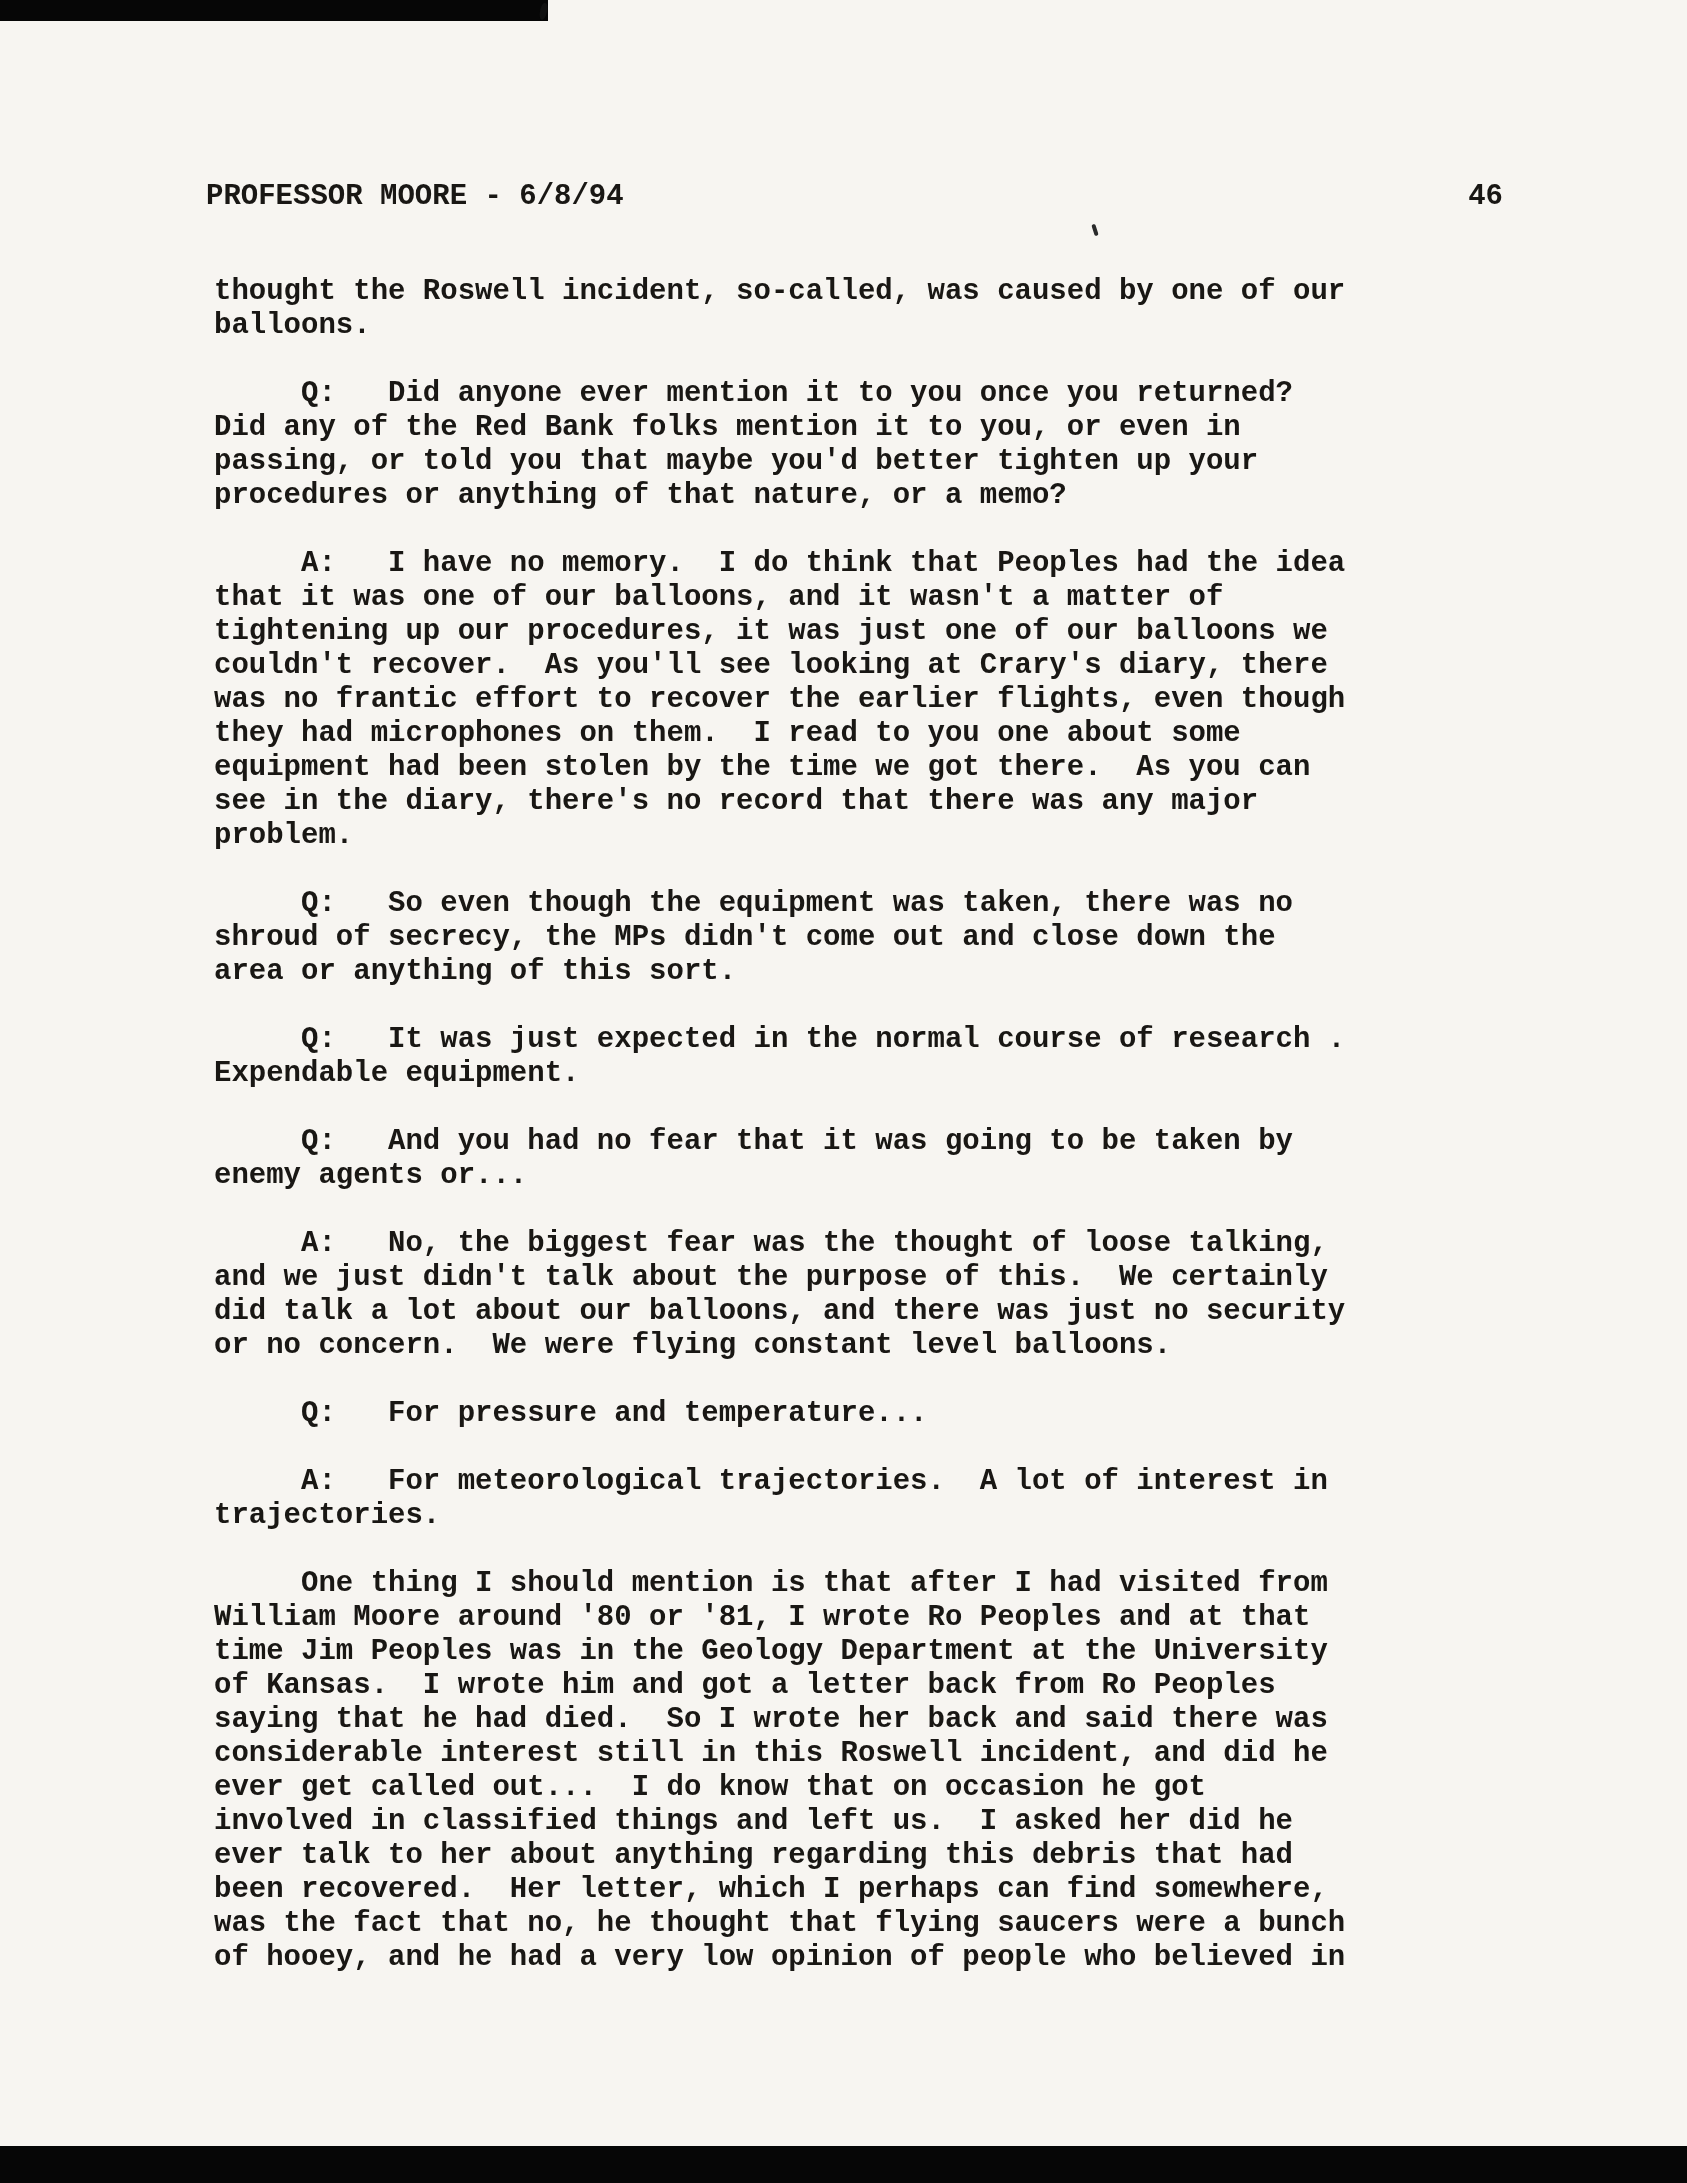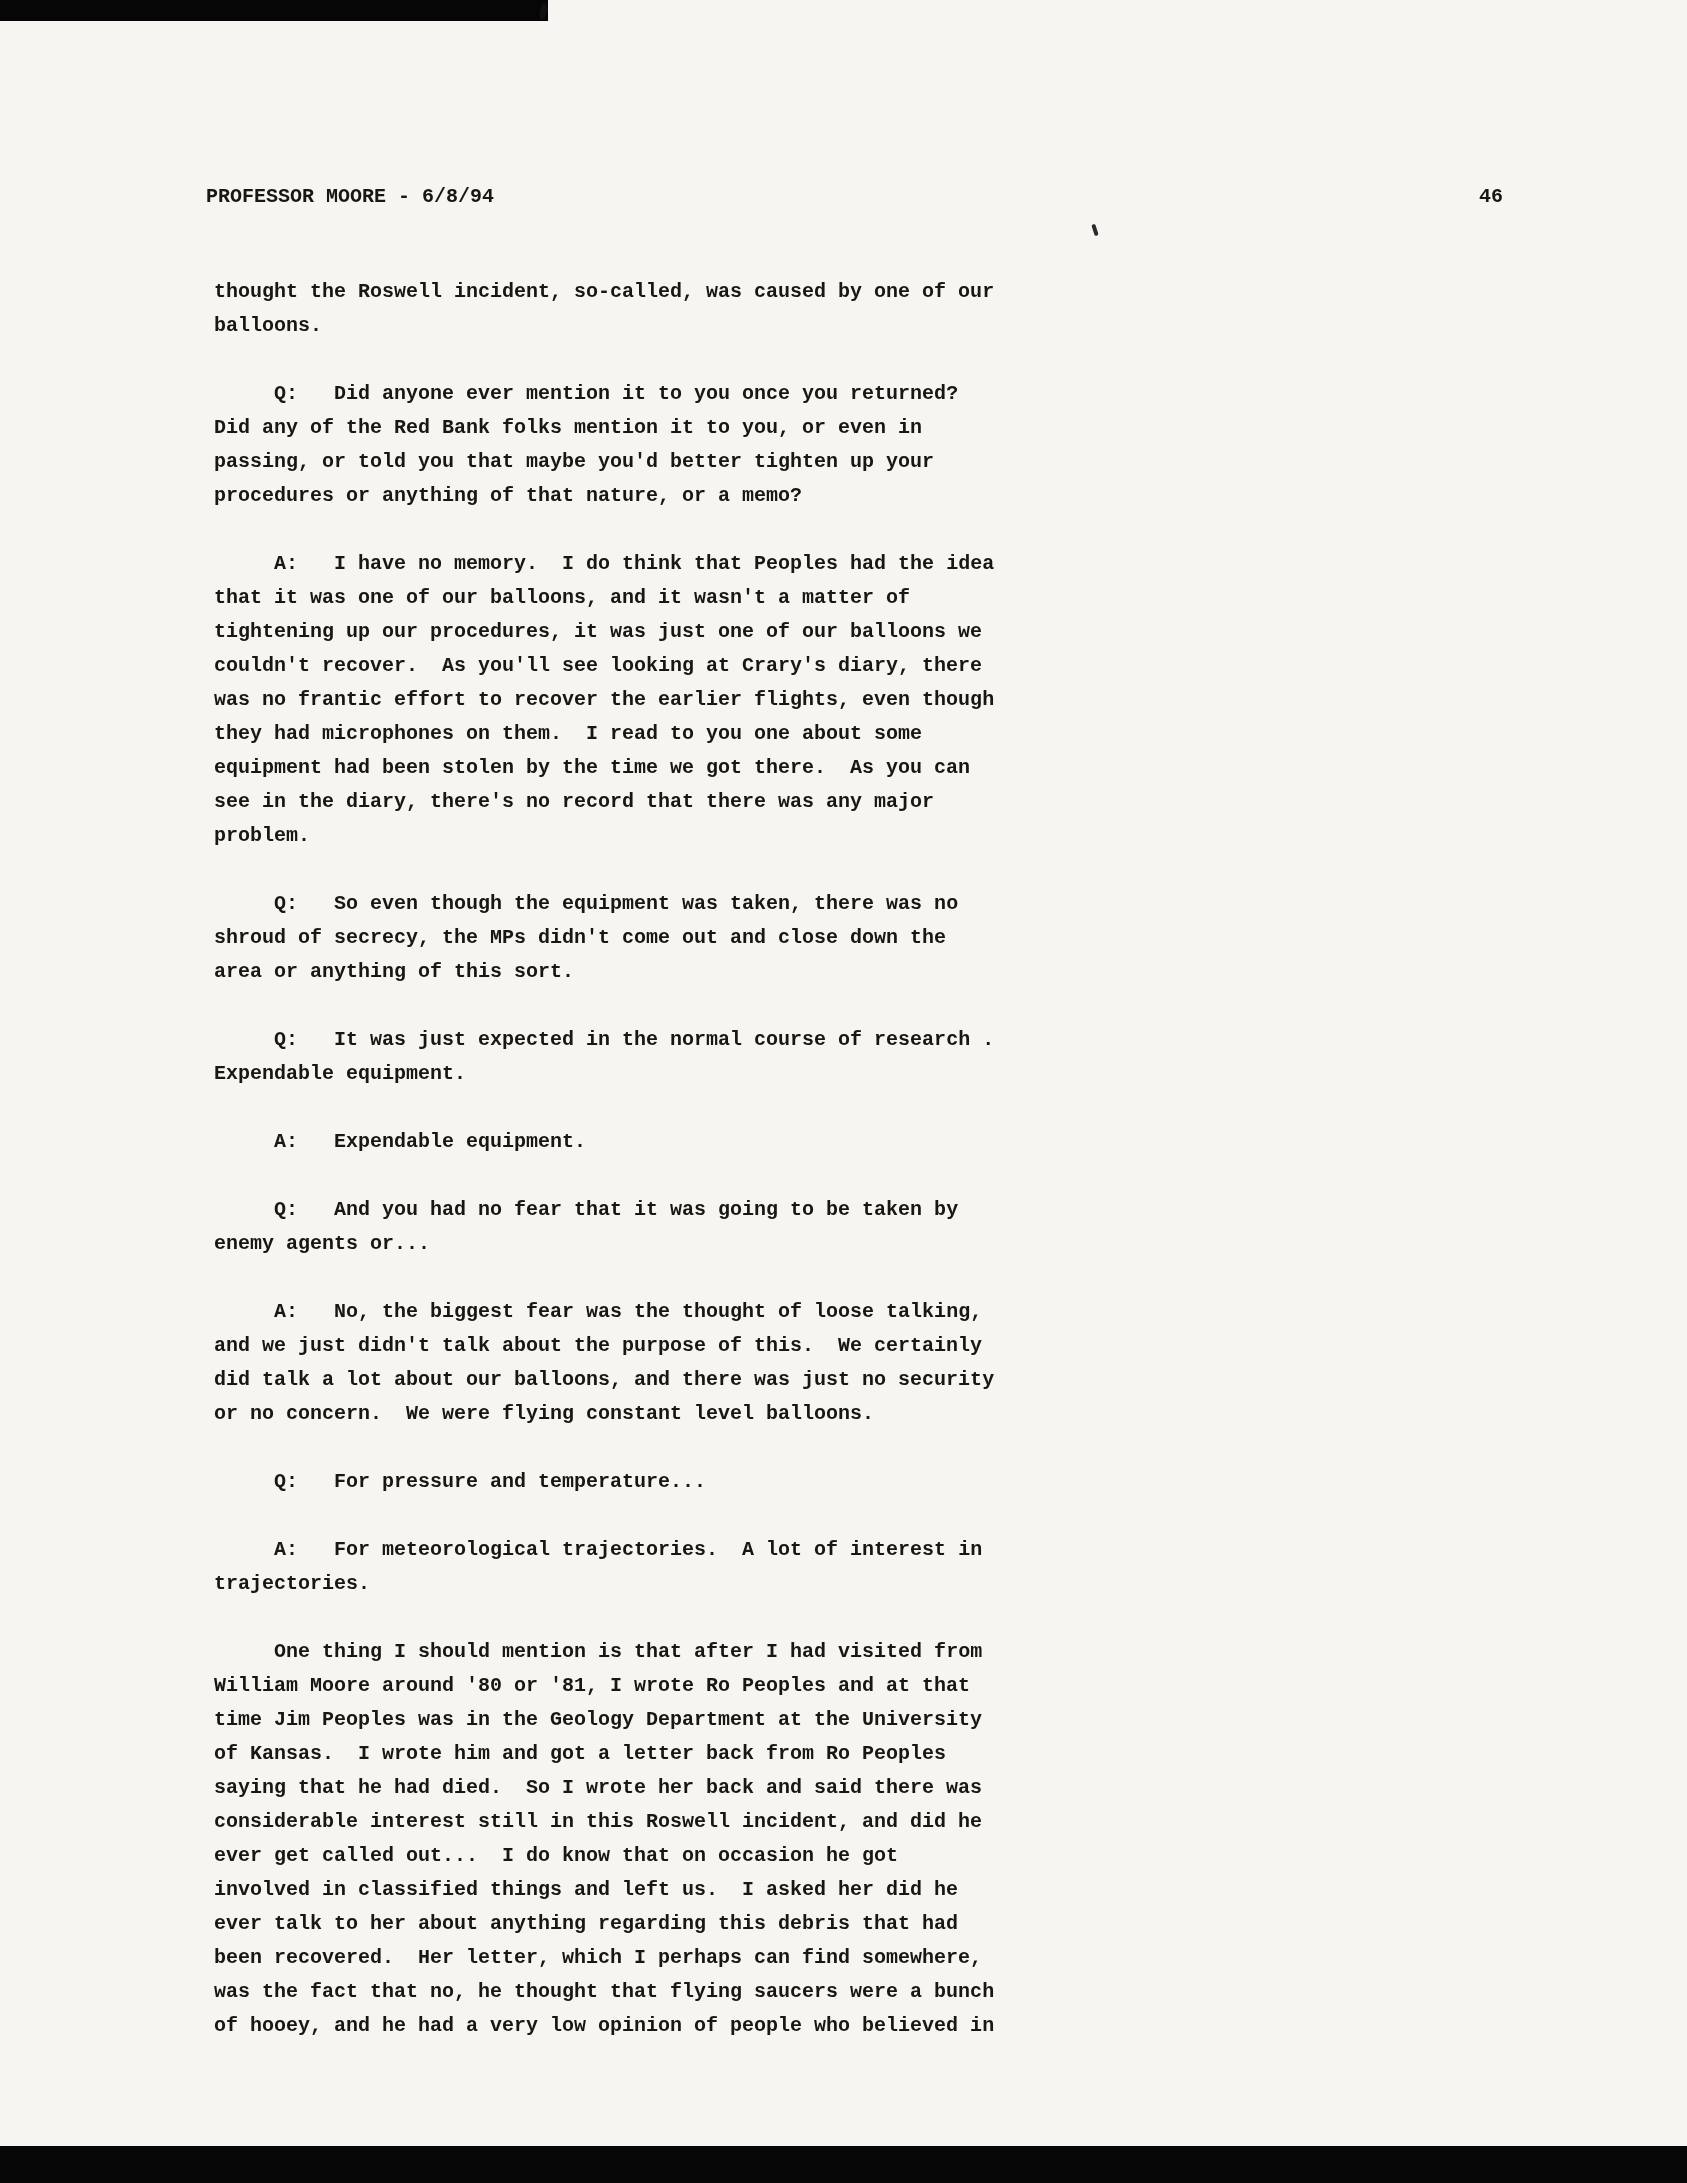--- a/index.html
+++ b/index.html
@@ -10,21 +10,21 @@
     position: relative;
     overflow: hidden;
     font-family: "Liberation Mono", "DejaVu Sans Mono", monospace;
     color: #191714;
   }
   .page-text {
     position: absolute;
     left: 206px;
     top: 180px;
     width: 1330px;
-    font-size: 20px;
+    font-size: 29px;
     line-height: 34px;
     font-weight: bold;
   }
   .doc-header {
     display: flex;
     justify-content: space-between;
     align-items: baseline;
     margin-bottom: 61px;
   }
   .doc-header .page-number {
@@ -99,21 +99,20 @@
 was no frantic effort to recover the earlier flights, even though
 they had microphones on them.  I read to you one about some
 equipment had been stolen by the time we got there.  As you can
 see in the diary, there's no record that there was any major
 problem.</p>
   <p class="para">     Q:   So even though the equipment was taken, there was no
 shroud of secrecy, the MPs didn't come out and close down the
 area or anything of this sort.</p>
   <p class="para">     Q:   It was just expected in the normal course of research .
 Expendable equipment.</p>
-  <p class="para">     A:   Expendable equipment.</p>
   <p class="para">     Q:   And you had no fear that it was going to be taken by
 enemy agents or...</p>
   <p class="para">     A:   No, the biggest fear was the thought of loose talking,
 and we just didn't talk about the purpose of this.  We certainly
 did talk a lot about our balloons, and there was just no security
 or no concern.  We were flying constant level balloons.</p>
   <p class="para">     Q:   For pressure and temperature...</p>
   <p class="para">     A:   For meteorological trajectories.  A lot of interest in
 trajectories.</p>
   <p class="para">     One thing I should mention is that after I had visited from

